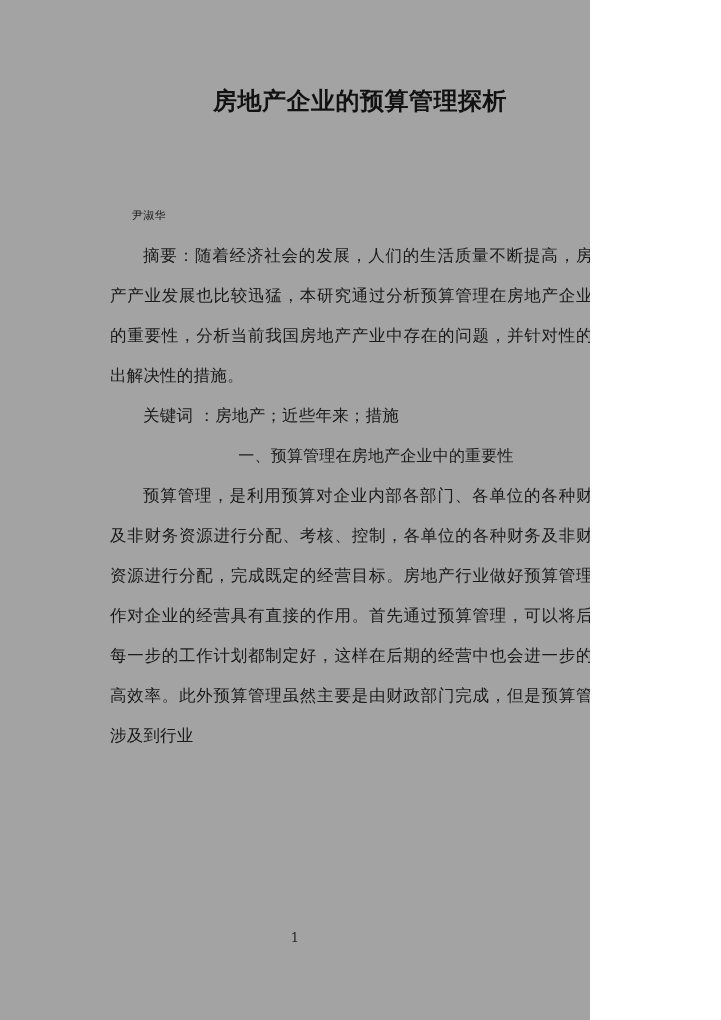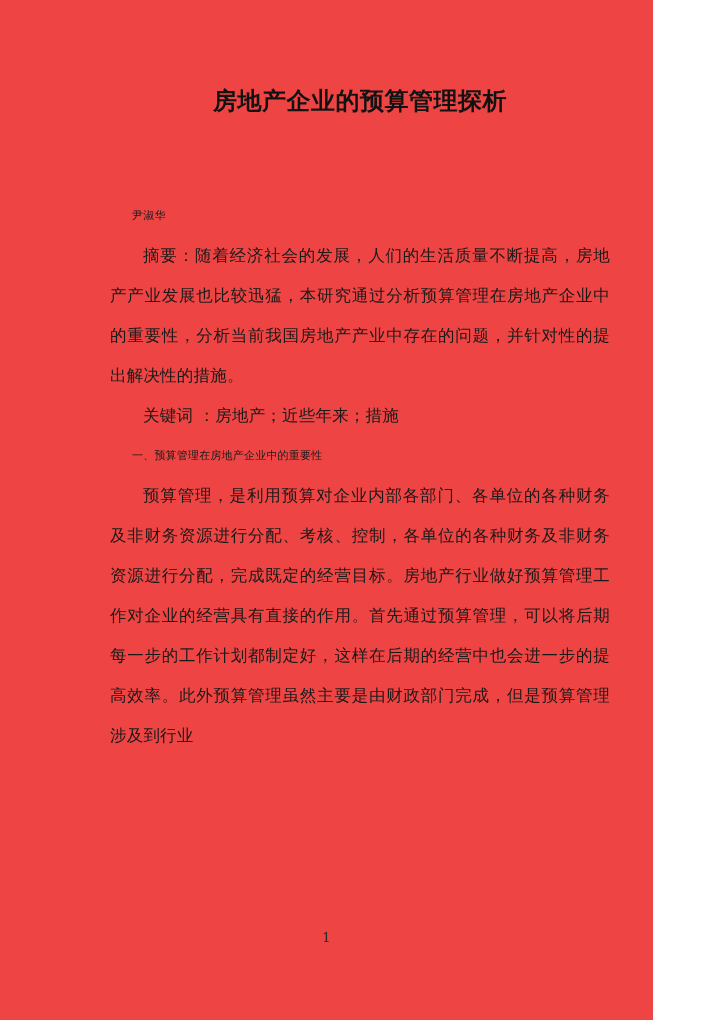--- a/index.html
+++ b/index.html
@@ -7,23 +7,23 @@
     margin: 0;
     padding: 0;
     background: #ffffff;
   }
   body {
     font-family: "DejaVu Serif", "Liberation Serif", serif;
     color: #000000;
   }
   .page {
     position: relative;
-    width: 653px;
+    width: 590px;
     height: 1020px;
-    background: #ef4444;
+    background: #a3a3a3;
     overflow: hidden;
     box-sizing: border-box;
   }
   .content {
     position: absolute;
     left: 110px;
     top: 0;
     width: 500px;
   }
   .doc-title {
@@ -55,25 +55,26 @@
   .author {
     margin: 0;
     font-size: 11px;
     line-height: 40px;
     text-indent: 2em;
     color: #1a1a1a;
     letter-spacing: 0.2px;
   }
   .heading {
     margin: 0;
-    font-size: 11px;
+    font-size: 16px;
     line-height: 40px;
     text-indent: 2em;
     color: #1a1a1a;
     letter-spacing: 0.2px;
+    text-align: center;
   }
   .keywords {
     margin: 0;
     font-size: 16.5px;
     line-height: 40px;
     text-indent: 2em;
     color: #1a1a1a;
     letter-spacing: 0.2px;
   }
   .page-number {

